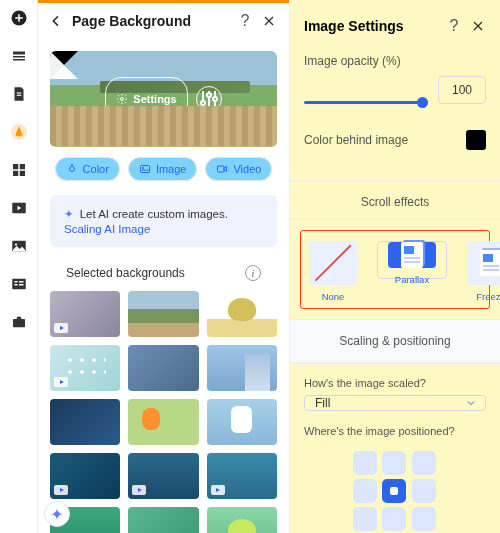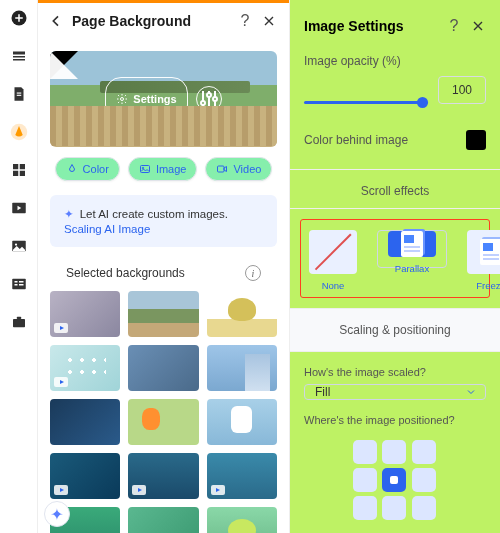--- a/index.html
+++ b/index.html
@@ -24,21 +24,21 @@
   .hero { margin:0 12px; height:96px; border-radius:6px; position:relative; overflow:hidden; background:linear-gradient(#9cc3d8 0 35%, #7fae6b 35% 60%, #c7b07d 60% 100%); }
   .hero::before{content:"";position:absolute;left:50px;top:30px;width:150px;height:12px;background:linear-gradient(90deg,#5a7a47,#6a8a56);border-radius:2px;}
   .hero::after{content:"";position:absolute;left:0;top:55px;right:0;height:40px;background:repeating-linear-gradient(90deg,#b79d6b 0 6px,#c8b27f 6px 12px);}
   .hero-corner{position:absolute;left:0;top:0;width:0;height:0;border-top:28px solid #000;border-right:28px solid transparent;}
   .hero-corner2{position:absolute;left:0;top:0;width:0;height:0;border-top:28px solid transparent;border-left:28px solid #fff; opacity:.95;}
   .hero-ctr{position:absolute;inset:0;display:flex;align-items:center;justify-content:center;gap:8px;}
   .pill{display:flex;align-items:center;gap:5px;border:1.5px solid rgba(255,255,255,.95);color:#fff;padding:15px 10px;border-radius:16px;font-size:11px;font-weight:600;cursor:pointer;}
   .pill svg{width:12px;height:12px;}
   .circbtn{width:26px;height:26px;border:1.5px solid rgba(255,255,255,.95);border-radius:50%;display:flex;align-items:center;justify-content:center;color:#fff;cursor:pointer;}
   .tabrow{display:flex;gap:8px;justify-content:center;margin:10px 12px 0;}
-  .tab{background:#86efac;border:1px solid #e1e4ea;border-radius:16px;padding:5px 10px;font-size:11px;color:#2c64ee;display:flex;align-items:center;gap:5px;cursor:pointer;font-weight:500;box-shadow:0 1px 2px rgba(0,0,0,.05);}
+  .tab{background:#7dd3fc;border:1px solid #e1e4ea;border-radius:16px;padding:5px 10px;font-size:11px;color:#2c64ee;display:flex;align-items:center;gap:5px;cursor:pointer;font-weight:500;box-shadow:0 1px 2px rgba(0,0,0,.05);}
   .tab svg{width:12px;height:12px;}
   .aibox{margin:14px 12px 0;background:#eef3ff;border-radius:6px;padding:12px 14px;font-size:11.5px;color:#333;}
   .aibox .spark{color:#5b7fff;margin-right:6px;}
   .aibox a{color:#2c64ee;text-decoration:none;display:block;margin-top:2px;cursor:pointer;}
   .sect{margin:18px 28px 0;display:flex;align-items:center;}
   .sect h2{font-size:12px;font-weight:500;color:#333;flex:1;}
   .info{width:16px;height:16px;border:1px solid #999;border-radius:50%;display:flex;align-items:center;justify-content:center;font-size:10px;color:#666;cursor:pointer;font-style:italic;font-family:serif;}
   .grid{margin:10px 12px 0;display:grid;grid-template-columns:repeat(3,1fr);gap:8px;}
   .thumb{height:46px;border-radius:4px;position:relative;cursor:pointer;overflow:hidden;}
   .thumb .vb{position:absolute;left:4px;bottom:4px;width:14px;height:10px;background:rgba(255,255,255,.85);border-radius:2px;display:flex;align-items:center;justify-content:center;}
@@ -58,32 +58,32 @@
   .t8{background:#b8d888;} .t8::before{content:"";position:absolute;left:20%;top:20%;width:18px;height:22px;background:#ff9030;border-radius:40%;}
   .t9{background:linear-gradient(#a8d0e8,#88b8d8);} .t9::before{content:"";position:absolute;left:35%;top:15%;width:30%;height:60%;background:#fff;border-radius:6px;}
   .t10{background:linear-gradient(135deg,#1a5a7a,#0a3a5a);} 
   .t11{background:linear-gradient(#2a6a8a,#1a4a6a);} 
   .t12{background:linear-gradient(#3a8aaa,#2a6a8a);} 
   .t13{background:linear-gradient(#3aaa7a,#2a8a6a);} 
   .t14{background:linear-gradient(135deg,#5ab890,#3a9870);} 
   .t15{background:linear-gradient(#8ad8a8,#6ab888);} .t15::before{content:"";position:absolute;left:30%;top:25%;width:40%;height:50%;background:#c8e860;border-radius:50%;}
 
   
-  .right{flex:1;padding:0;display:flex;flex-direction:column;background:#bef264;position:relative;overflow-y:auto;}
+  .right{flex:1;padding:0;display:flex;flex-direction:column;background:#fef9c3;position:relative;overflow-y:auto;}
   .right::-webkit-scrollbar{width:6px;}
   .right::-webkit-scrollbar-thumb{background:#ccc;border-radius:3px;}
   .rhead{display:flex;align-items:center;padding:18px 14px 14px;}
   .rhead h1{font-size:14px;font-weight:700;flex:1;}
   .rrow{padding:0 14px;margin-top:6px;}
   .lbl{font-size:12px;color:#555;}
   .oprow{display:flex;align-items:flex-end;gap:10px;margin-top:8px;}
   .slider{flex:1;height:3px;background:#2c64ee;border-radius:2px;position:relative;cursor:pointer;}
   .slider::after{content:"";position:absolute;right:0;top:-4px;width:11px;height:11px;background:#2c64ee;border-radius:50%;}
   .numbox{width:48px;height:28px;border:1px solid #d7dbe3;border-radius:4px;display:flex;align-items:center;justify-content:center;font-size:12px;color:#333;}
-  .crow{display:flex;align-items:center;padding:16px 14px 19px;border-bottom:1px solid #eee;margin-top:10px;}
+  .crow{display:flex;align-items:center;padding:16px 14px 30px;border-bottom:1px solid #eee;margin-top:10px;}
   .crow .lbl{flex:1;}
   .swatch{width:20px;height:20px;background:#000;border-radius:3px;cursor:pointer;}
   .shead{text-align:center;font-size:12px;color:#555;padding:14px 0 10px;border-bottom:1px solid #eee;}
   .effects{margin:10px 10px;border:1.5px solid #ff4020;border-radius:3px;padding:10px 8px 6px;display:flex;gap:6px;justify-content:space-between;}
   .eff{flex:1;display:flex;flex-direction:column;align-items:center;gap:6px;cursor:pointer;}
   .eff .box{width:48px;height:44px;background:#eaf0ff;border-radius:4px;display:flex;align-items:center;justify-content:center;position:relative;}
   .eff.sel .box{background:#2c64ee;}
   .eff .cap{font-size:9.5px;color:#2c64ee;}
   .eff-none .box::after{content:"";position:absolute;width:50px;height:1.5px;background:#e05050;transform:rotate(-45deg);}
   .doc{width:22px;height:26px;background:#fff;border-radius:2px;position:relative;box-shadow:2px -2px 0 #9bb8ff;}

